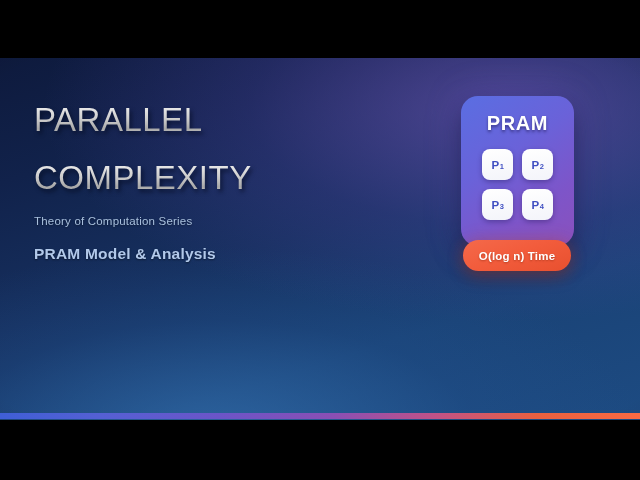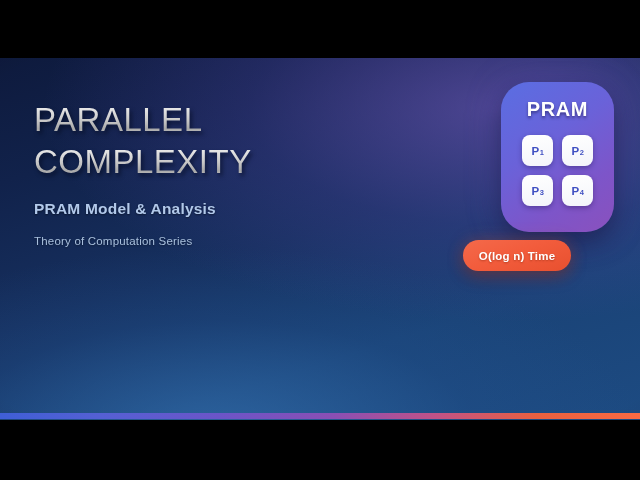--- a/index.html
+++ b/index.html
@@ -107,21 +107,21 @@
         #c9c9c9 50%,
         #a8a8a8 72%,
         #d6d6d6 94%,
         #bdbdbd 100%);
     -webkit-background-clip: text;
     background-clip: text;
     color: transparent;
     -webkit-text-fill-color: transparent;
     filter: drop-shadow(2px 3px 2px rgba(3, 10, 30, 0.72));
   }
-  .title-line.l2 { margin-top: 2px; }
+  .title-line.l2 { margin-top: 18px; }
 
   #subtitle {
     margin-top: 18px;
     font-size: 15.5px;
     font-weight: bold;
     letter-spacing: 0.2px;
     color: #b2c9ea;
     text-shadow: 0 1px 2px rgba(0,0,0,0.45);
   }
 
@@ -131,33 +131,32 @@
     font-weight: normal;
     letter-spacing: 0.2px;
     color: #a9c0dd;
     text-shadow: 0 1px 2px rgba(0,0,0,0.40);
   }
 
   
   #pram-card {
     position: absolute;
     left: 461px;
-    top: 82px;
+    top: 96px;
     width: 113px;
     height: 150px;
-    border-radius: 28px;
+    border-radius: 17px;
     z-index: 12;
     background: linear-gradient(145deg, #5a6ee2 0%, #6a62d9 40%, #7d55c9 72%, #8a51bd 100%);
     box-shadow:
       0 10px 26px rgba(10, 12, 45, 0.55),
       0 0 34px rgba(118, 96, 215, 0.34);
     display: flex;
     flex-direction: column;
     align-items: center;
-    margin-left: 40px;
   }
 
   #card-title {
     margin-top: 16px;
     font-size: 20px;
     font-weight: bold;
     letter-spacing: 0.6px;
     color: #ffffff;
     text-shadow: 0 2px 3px rgba(20, 14, 60, 0.50);
   }
@@ -220,22 +219,22 @@
 
 <div id="stage">
 
   <div id="slide">
     <div id="vignette"></div>
   </div>
 
   <div id="text-block">
     <div class="title-line l1">PARALLEL</div>
     <div class="title-line l2">COMPLEXITY</div>
+    <div id="caption">Theory of Computation Series</div>
     <div id="subtitle">PRAM Model &amp; Analysis</div>
-    <div id="caption">Theory of Computation Series</div>
   </div>
 
   <div id="pram-card">
     <div id="card-title">PRAM</div>
     <div id="proc-grid">
       <div class="proc">
         <span>P</span>
           <sub>1</sub>
       </div>
       <div class="proc">

